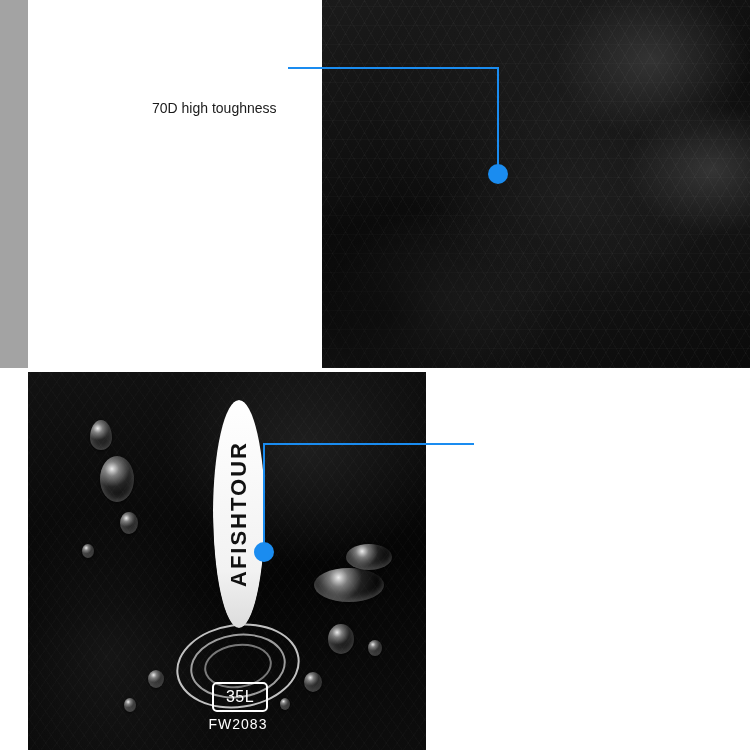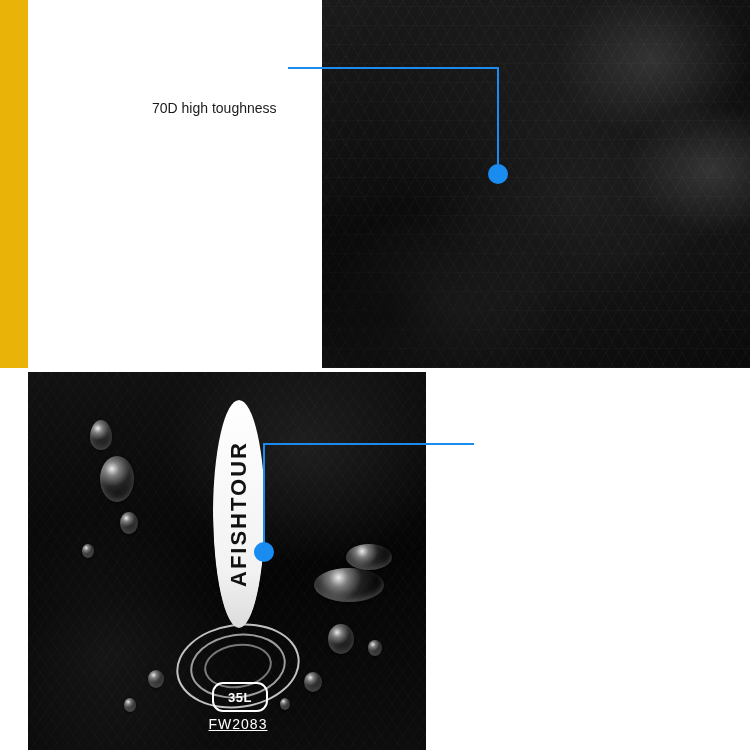--- a/index.html
+++ b/index.html
@@ -21,21 +21,21 @@
     background: #ffffff;
   }
 
   
   .panel-top {
     position: absolute;
     left: 0;
     top: 0;
     width: 750px;
     height: 368px;
-    background: #eab308;
+    background: #a3a3a3;
     overflow: hidden;
   }
 
   .top-white {
     position: absolute;
     left: 28px;
     top: 0;
     width: 294px;
     height: 368px;
     background: #ffffff;
@@ -153,39 +153,37 @@
     transform: rotate(180deg);
   }
 
   .vol-badge {
     position: absolute;
     left: 184px;
     top: 310px;
     width: 52px;
     height: 26px;
     border: 2px solid #ffffff;
-    border-radius: 11px;
+    border-radius: 5px;
     color: #ffffff;
-    font-size: 13px;
+    font-size: 16px;
     display: flex;
     align-items: center;
     justify-content: center;
     letter-spacing: 0.5px;
-    font-weight: bold;
   }
   .model-text {
     position: absolute;
     left: 170px;
     top: 344px;
     width: 80px;
     text-align: center;
     color: #ffffff;
     font-size: 14px;
     letter-spacing: 1px;
-    text-decoration: underline;
   }
 
   
   .ripple {
     position: absolute;
     left: 148px;
     top: 252px;
     width: 120px;
     height: 80px;
     border: 2px solid rgba(255,255,255,0.75);

